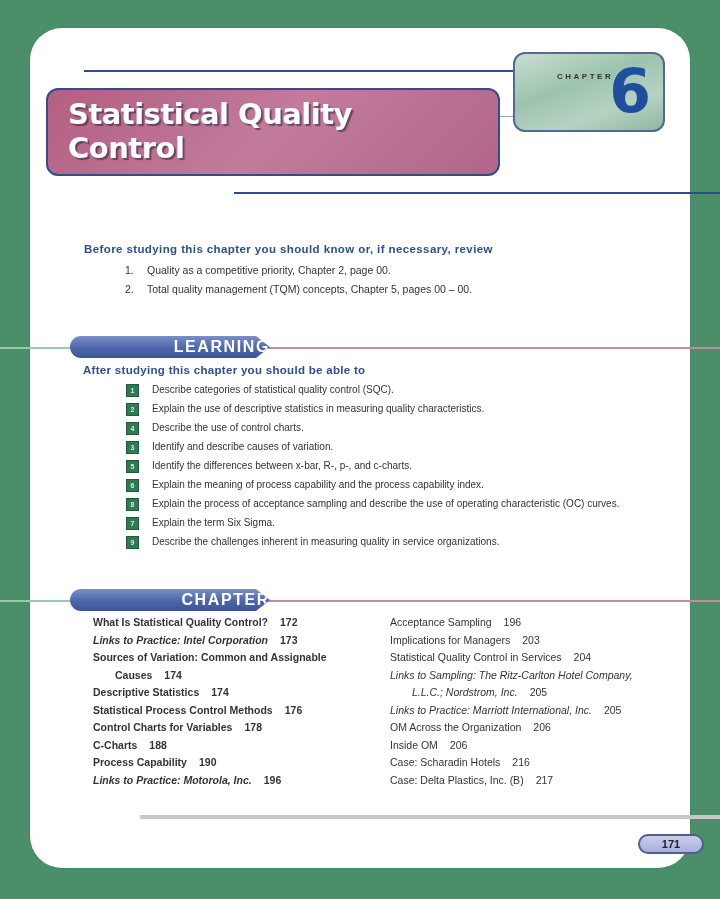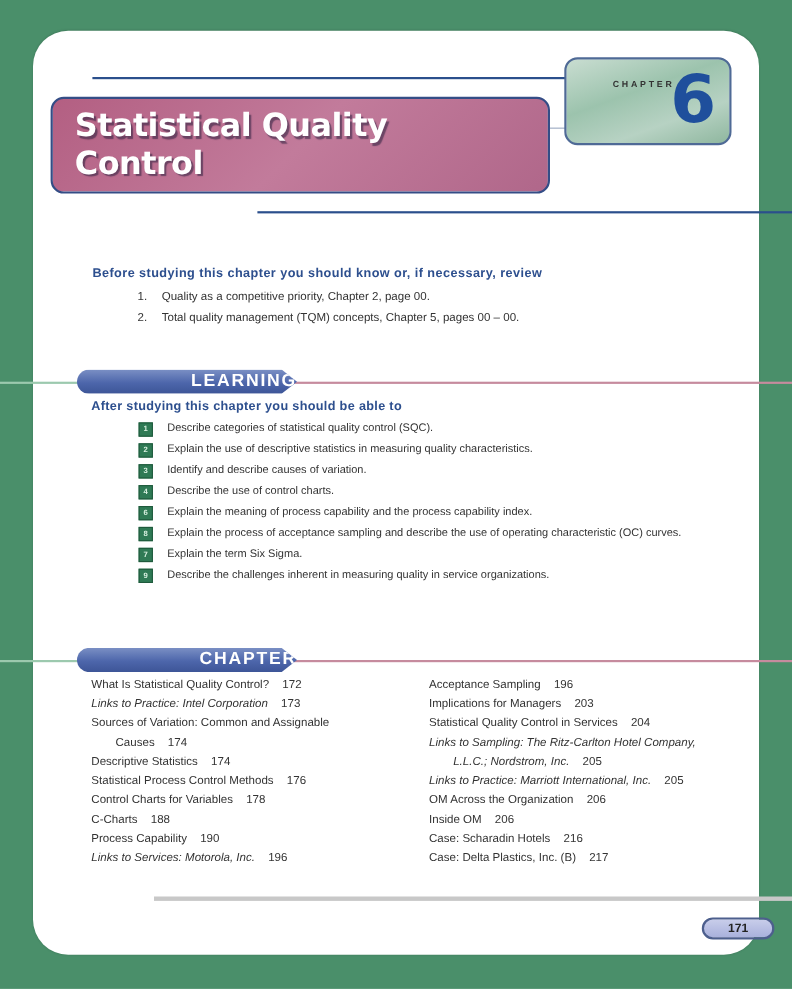--- a/index.html
+++ b/index.html
@@ -122,26 +122,30 @@
 <div class="lo-list">
   <div class="lo-item">
       <span class="badge">1</span>
       <span>Describe categories of statistical quality control (SQC).</span>
     </div>
   <div class="lo-item">
       <span class="badge">2</span>
       <span>Explain the use of descriptive statistics in measuring quality characteristics.</span>
     </div>
   <div class="lo-item">
+      <span class="badge">4</span>
+      <span>Describe the use of control charts.</span>
+    </div>
+  <div class="lo-item">
       <span class="badge">3</span>
       <span>Identify and describe causes of variation.</span>
     </div>
   <div class="lo-item">
-      <span class="badge">4</span>
-      <span>Describe the use of control charts.</span>
+      <span class="badge">5</span>
+      <span>Identify the differences between x-bar, R-, p-, and c-charts.</span>
     </div>
   <div class="lo-item">
       <span class="badge">6</span>
       <span>Explain the meaning of process capability and the process capability index.</span>
     </div>
   <div class="lo-item">
       <span class="badge">8</span>
       <span>Explain the process of acceptance sampling and describe the use of operating characteristic (OC) curves.</span>
     </div>
   <div class="lo-item">
@@ -153,31 +157,31 @@
       <span>Describe the challenges inherent in measuring quality in service organizations.</span>
     </div>
 </div>
 
 <div class="band-line" style="left:0; top:600px; width:72px; background:#9cc9ae;"></div>
 <div class="band-line" style="left:266px; top:600px; width:454px; background:#c68b9e;"></div>
 <div class="pill" style="left:70px; top:589px; width:200px; padding-left:40px;">
   <span>CHAPTER OUTLINE</span>
 </div>
 
-<div class="outline-col" style="left:83px;">
+<div class="outline-col" style="left:93px;font-weight:bold;">
   <div><span>What Is Statistical Quality Control?</span><span class="pg">172</span></div>
   <div class="it"><span>Links to Practice: Intel Corporation</span><span class="pg" style="font-style:normal">173</span></div>
   <div><span>Sources of Variation: Common and Assignable</span></div>
   <div class="indent"><span>Causes</span><span class="pg">174</span></div>
   <div><span>Descriptive Statistics</span><span class="pg">174</span></div>
   <div><span>Statistical Process Control Methods</span><span class="pg">176</span></div>
   <div><span>Control Charts for Variables</span><span class="pg">178</span></div>
   <div><span>C-Charts</span><span class="pg">188</span></div>
   <div><span>Process Capability</span><span class="pg">190</span></div>
-  <div class="it"><span>Links to Services: Motorola, Inc.</span><span class="pg" style="font-style:normal">196</span></div>
+  <div class="it"><span>Links to Practice: Motorola, Inc.</span><span class="pg" style="font-style:normal">196</span></div>
 </div>
 
 <div class="outline-col" style="left:390px;">
   <div><span>Acceptance Sampling</span><span class="pg">196</span></div>
   <div><span>Implications for Managers</span><span class="pg">203</span></div>
   <div><span>Statistical Quality Control in Services</span><span class="pg">204</span></div>
   <div class="it"><span>Links to Sampling: The Ritz-Carlton Hotel Company,</span></div>
   <div class="it indent"><span>L.L.C.; Nordstrom, Inc.</span><span class="pg" style="font-style:normal">205</span></div>
   <div class="it"><span>Links to Practice: Marriott International, Inc.</span><span class="pg" style="font-style:normal">205</span></div>
   <div><span>OM Across the Organization</span><span class="pg">206</span></div>

